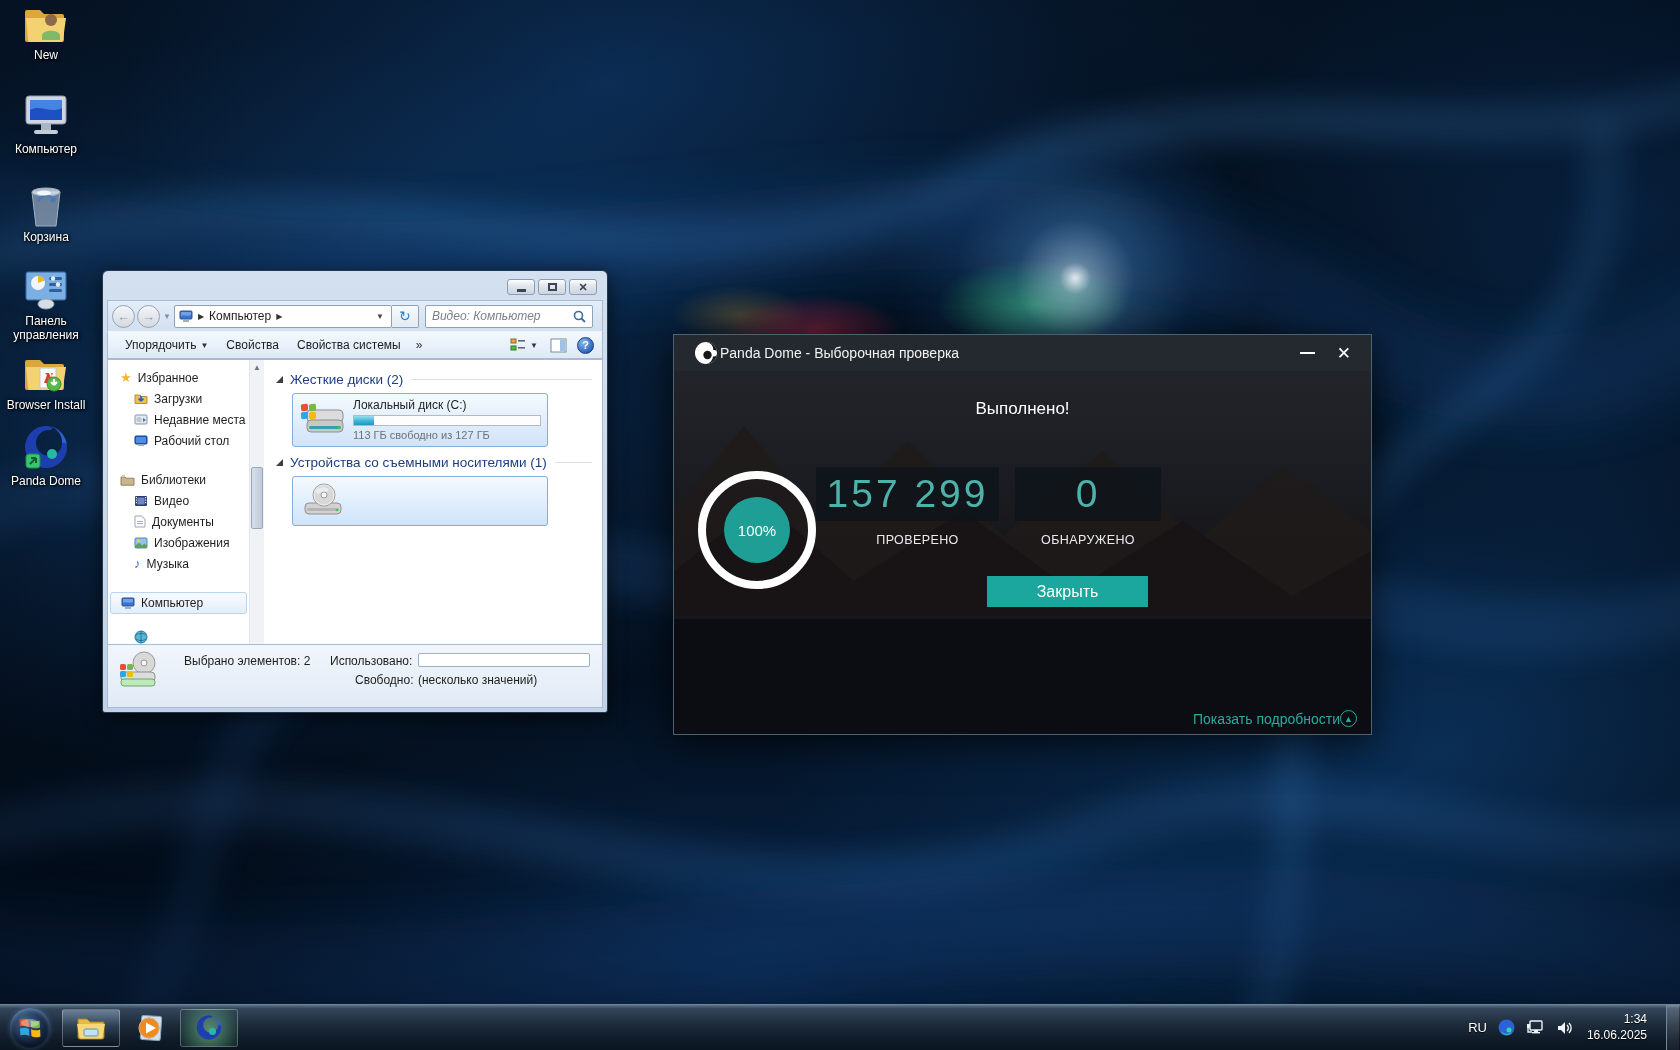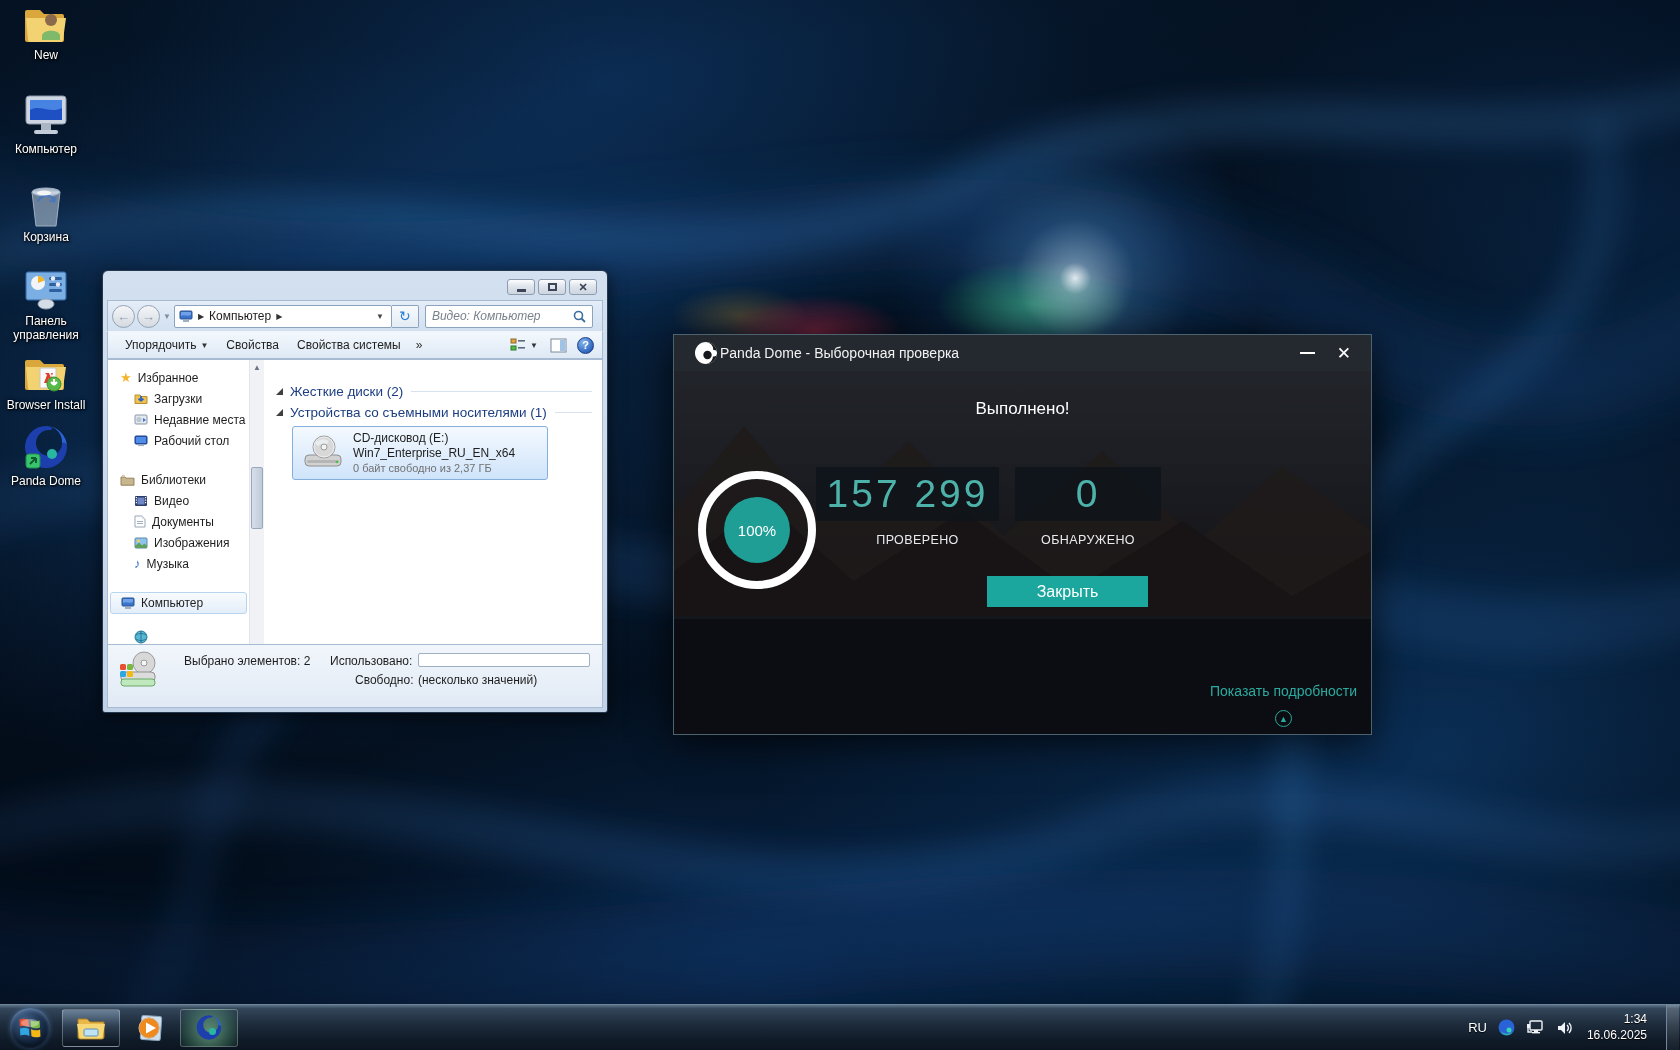--- a/index.html
+++ b/index.html
@@ -83,21 +83,21 @@
   .srow.spacer { height:18px; }
   .srow.sel { margin:0 2px; padding-left:10px; border:1px solid #b8d5ef; border-radius:3px;
     background:linear-gradient(#f8fbfe,#e3eefa); height:22px; }
   .sb-scroll { width:15px; background:#f0f2f6; border-left:1px solid #e2e6ec; display:flex;
     flex-direction:column; align-items:center; }
   .sb-arrow { color:#6b7788; font-size:8px; height:15px; display:flex; align-items:center; }
   .sb-track { flex:1; width:100%; position:relative; }
   .sb-thumb { position:absolute; top:34%; left:1px; width:12px; height:62px;
     background:linear-gradient(90deg,#d7dfe9,#bfcbd9); border:1px solid #98a7ba; border-radius:2px; }
 
-  .content { flex:1; padding:20px 10px 0 12px; overflow:hidden; }
+  .content { flex:1; padding:8px 10px 0 12px; overflow:hidden; }
   .grouphdr { display:flex; align-items:center; margin:4px 0 6px 0; }
   .tri { width:0; height:0; border-left:7px solid transparent; border-bottom:7px solid #3f3f3f; margin-right:7px; }
   .grouphdr .gtitle { font-size:13.5px; color:#1c3e81; white-space:nowrap; }
   .grouphdr .gline { flex:1; height:1px; background:#d8e1ee; margin-left:8px; }
 
   .drive { width:256px; margin:2px 0 8px 16px; padding:4px 6px; border:1px solid transparent;
     border-radius:3px; display:flex; gap:8px; align-items:center; }
   .drive.sel { border:1px solid #84aede; background:linear-gradient(#f4f9fe,#cfe4fb); }
   .drive .dtxt { flex:1; }
   .dname { font-size:12px; color:#1e1e1e; line-height:1.25; }
@@ -137,21 +137,21 @@
   .statbox.b1 { left:142px; top:96px; width:183px;text-align:center; }
   .statbox.b2 { left:341px; top:96px; width:146px; }
   .statnum { color:#4db3aa; font-size:39px; font-weight:100; letter-spacing:3px;
     font-family:"Liberation Sans", sans-serif; }
   .statlbl { position:absolute; top:162px; text-align:center; color:#e9ebed; font-size:12.5px; letter-spacing:.4px; }
   .statlbl.l1 { left:152px; width:183px; }
   .statlbl.l2 { left:341px; width:146px; }
   .p-close { position:absolute; left:313px; top:205px; width:161px; height:31px; background:#1ba69e;
     color:#fff; font-size:16px; display:flex; align-items:center; justify-content:center; border:none; }
   .p-details { position:absolute; right:14px; bottom:7px; color:#2bab9f; font-size:14px;
-    display:flex; align-items:center; gap:11px;flex-direction:column; }
+    display:flex; align-items:center; gap:0; }
   .chevcircle { width:17px; height:17px; border:1px solid #2bab9f; border-radius:50%;
     display:flex; align-items:center; justify-content:center; font-size:9px; }
 
   
   .taskbar { position:absolute; left:0; bottom:0; width:1680px; height:46px;
     background:linear-gradient(#5d7388 0%, #33465a 8%, #1c2a3a 45%, #0f1a27 80%, #0c1622 100%);
     border-top:1px solid #6d8499; display:flex; align-items:center; }
   .orb { width:40px; height:40px; margin:0 8px 0 10px; border-radius:50%;
     background:radial-gradient(circle at 35% 28%, #3f5d85, #14263f 60%, #091426 95%);
     box-shadow:inset 0 2px 4px rgba(170,210,255,.5), inset 0 -3px 5px rgba(0,0,0,.6), 0 0 5px rgba(90,150,220,.4);
@@ -431,43 +431,59 @@
       <div class="sb-arrow">▼</div>
     </div>
 
     <div class="content">
       <div class="grouphdr">
         <span class="tri"></span>
         <span class="gtitle">Жесткие диски (2)</span>
         <span class="gline"></span>
       </div>
 
+      <div class="drive sel">
+        <svg width="46" height="36" viewBox="0 0 46 36">
+          <rect x="8" y="8" width="36" height="12" rx="4" fill="#dcdcdc" stroke="#8f8f8f"></rect>
+          <rect x="8" y="18" width="36" height="12" rx="4" fill="#c9c9c9" stroke="#8f8f8f"></rect>
+          <rect x="10" y="24" width="32" height="3" rx="1.5" fill="#3a9ea8"></rect>
+          <circle cx="40" cy="26" r="1.4" fill="#49c14e"></circle>
+          <g transform="translate(2,2)">
+            <rect x="0" y="0" width="7" height="7" rx="1.5" fill="#e8502f" transform="rotate(-4 3.5 3.5)"></rect>
+            <rect x="8" y="0" width="7" height="7" rx="1.5" fill="#7ab842" transform="rotate(-4 11.5 3.5)"></rect>
+            <rect x="0" y="8" width="7" height="7" rx="1.5" fill="#30a6e0" transform="rotate(-4 3.5 11.5)"></rect>
+            <rect x="8" y="8" width="7" height="7" rx="1.5" fill="#f5b916" transform="rotate(-4 11.5 11.5)"></rect>
+          </g>
+        </svg>
+        <div class="dtxt">
+          <div class="dname">Локальный диск (C:)</div>
+          <div class="dbar">
+            <div class="dfill" style="width: 11%;"></div>
+          </div>
+          <div class="dfree">113 ГБ свободно из 127 ГБ</div>
+        </div>
+      </div>
 
 
       <div class="grouphdr">
         <span class="tri"></span>
         <span class="gtitle">Устройства со съемными носителями (1)</span>
         <span class="gline"></span>
       </div>
 
       <div class="drive sel">
         <svg width="46" height="40" viewBox="0 0 46 40">
           <rect x="6" y="22" width="36" height="11" rx="4" fill="#d2d2d2" stroke="#8f8f8f"></rect>
           <rect x="8" y="27" width="32" height="3" rx="1.5" fill="#b5b5b5"></rect>
           <circle cx="38" cy="29" r="1.3" fill="#49c14e"></circle>
           <circle cx="25" cy="14" r="11" fill="#d8d8d8" stroke="#9a9a9a"></circle>
           <circle cx="25" cy="14" r="10" fill="none" stroke="#efefef"></circle>
           <path d="M16,10 a11,11 0 0 1 14,-2 l-3,4 a6,6 0 0 0 -8,1 z" fill="#eceff2" opacity=".9"></path>
           <circle cx="25" cy="14" r="3" fill="#f4f4f4" stroke="#9a9a9a"></circle>
         </svg>
-        <div class="dtxt">
-          <div class="dname">CD-дисковод (E:)</div>
-          <div class="dname">Win7_Enterprise_RU_EN_x64</div>
-          <div class="dfree">0 байт свободно из 2,37 ГБ</div>
-        </div>
       </div>
     </div>
   </div>
 
   <div class="statusbar">
     <svg class="sico" width="42" height="40" viewBox="0 0 42 40">
       <circle cx="26" cy="13" r="11" fill="#d8d8d8" stroke="#9a9a9a"></circle>
       <circle cx="26" cy="13" r="3" fill="#f4f4f4" stroke="#9a9a9a"></circle>
       <rect x="3" y="22" width="34" height="10" rx="4" fill="#dcdcdc" stroke="#8f8f8f"></rect>
       <rect x="3" y="29" width="34" height="7" rx="3" fill="#bfe8bd" stroke="#6aa868"></rect>

